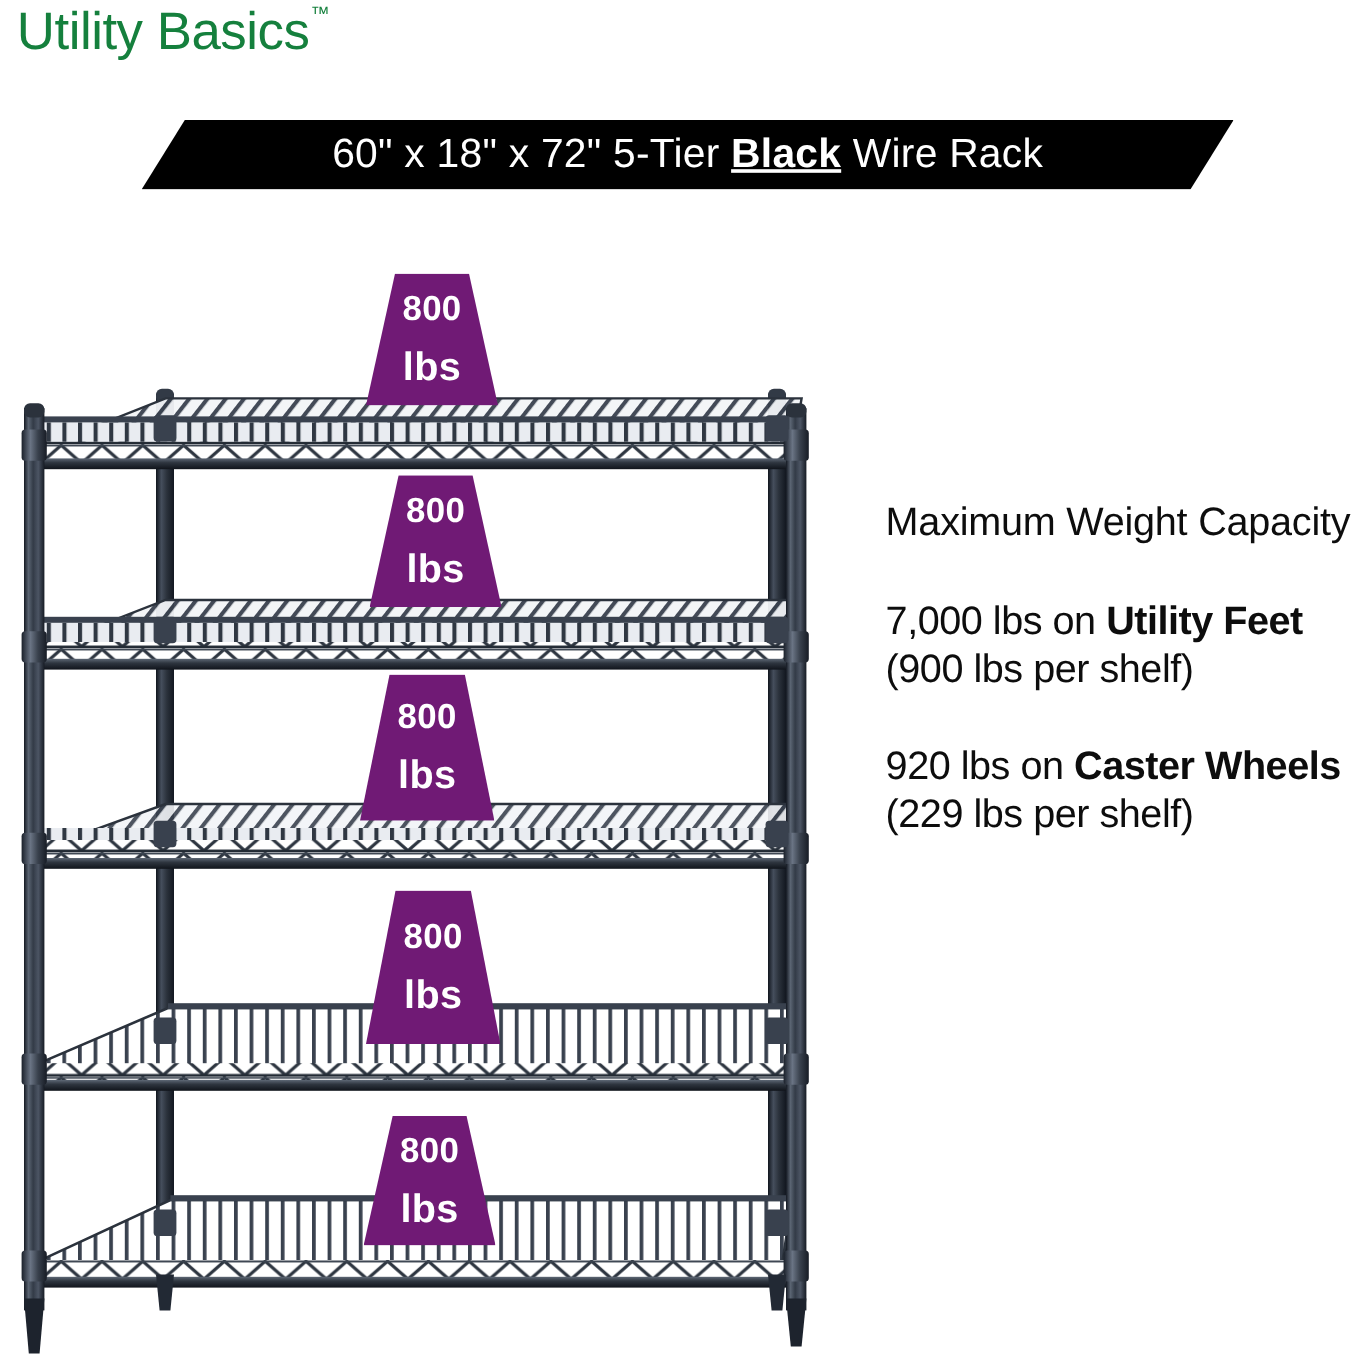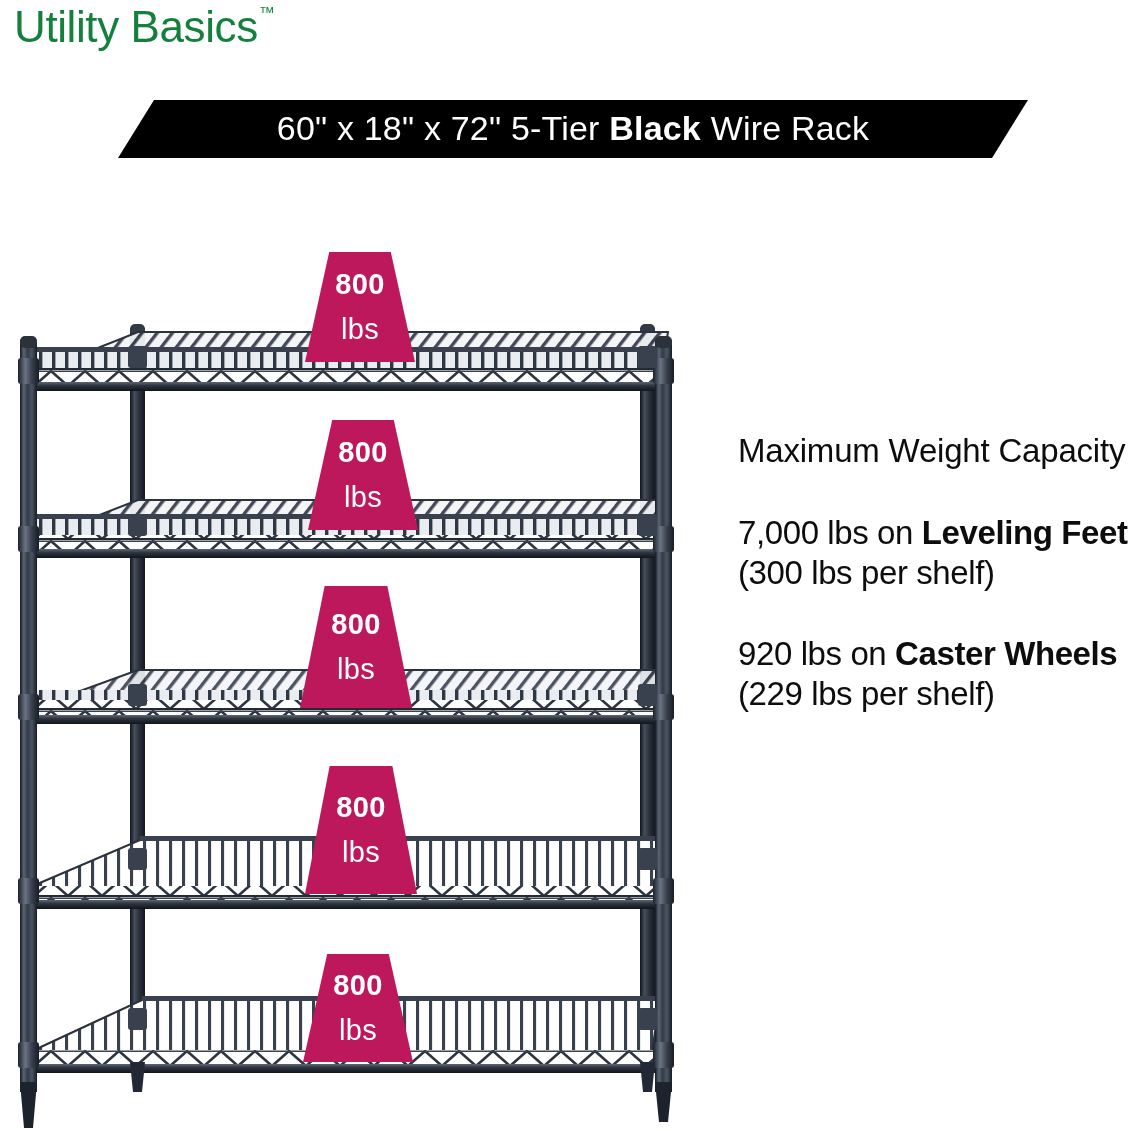--- a/index.html
+++ b/index.html
@@ -51,27 +51,27 @@
     justify-content: center;
   }
   #title-banner-text {
     color: #ffffff;
     font-size: 34px;
     font-weight: 400;
     letter-spacing: 0.2px;
     white-space: nowrap;
     padding-bottom: 2px;
   }
-  #title-banner-text b { font-weight: 700; }
+  #title-banner-text b { font-weight: 700; text-decoration: underline; }
 
   
   #info-column {
     position: absolute;
     left: 738px;
-    top: 432px;
+    top: 416px;
     width: 399px;
   }
   .info-heading {
     font-size: 33px;
     line-height: 1.18;
     font-weight: 400;
     color: #0d0d0d;
     letter-spacing: -0.2px;
   }
   .info-para {
@@ -90,40 +90,39 @@
     left: 0px;
     top: 200px;
     width: 730px;
     height: 931px;
   }
   #rack-svg { display: block; }
 
   
   .weight-label {
     position: absolute;
-    background: #be185d;
+    background: #701a75;
     -webkit-clip-path: polygon(22% 0, 78% 0, 100% 100%, 0 100%);
     clip-path: polygon(22% 0, 78% 0, 100% 100%, 0 100%);
     display: flex;
     flex-direction: column;
     align-items: center;
     justify-content: center;
     color: #ffffff;
     text-align: center;
-    margin-top: 24px;
   }
   .weight-value {
     font-size: 29px;
     font-weight: 700;
     line-height: 1;
     letter-spacing: 0.3px;
   }
   .weight-unit {
-    font-size: 29px;
-    font-weight: 400;
+    font-size: 33px;
+    font-weight: 700;
     line-height: 1;
     letter-spacing: 0.3px;
     margin-top: 16px;
   }
 </style>
 </head>
 <body>
 
 <div id="brand-logo">
   <span>Utility Basics</span><span id="brand-tm">™</span>
@@ -307,16 +306,16 @@
 </div>
 
 <div class="weight-label" style="left:303px; top:930px; width:110px; height:108px;">
   <span class="weight-value">800</span>
   <span class="weight-unit">lbs</span>
 </div>
 
 <div id="info-column">
   <div class="info-heading">Maximum Weight Capacity</div>
 
-  <div class="info-para"><span>7,000 lbs on </span><b>Leveling Feet</b><span> (300 lbs per shelf)</span></div>
+  <div class="info-para"><span>7,000 lbs on </span><b>Utility Feet</b><span> (900 lbs per shelf)</span></div>
 
   <div class="info-para"><span>920 lbs on </span><b>Caster Wheels</b><span> (229 lbs per shelf)</span></div>
 </div>
 
 </body></html>

